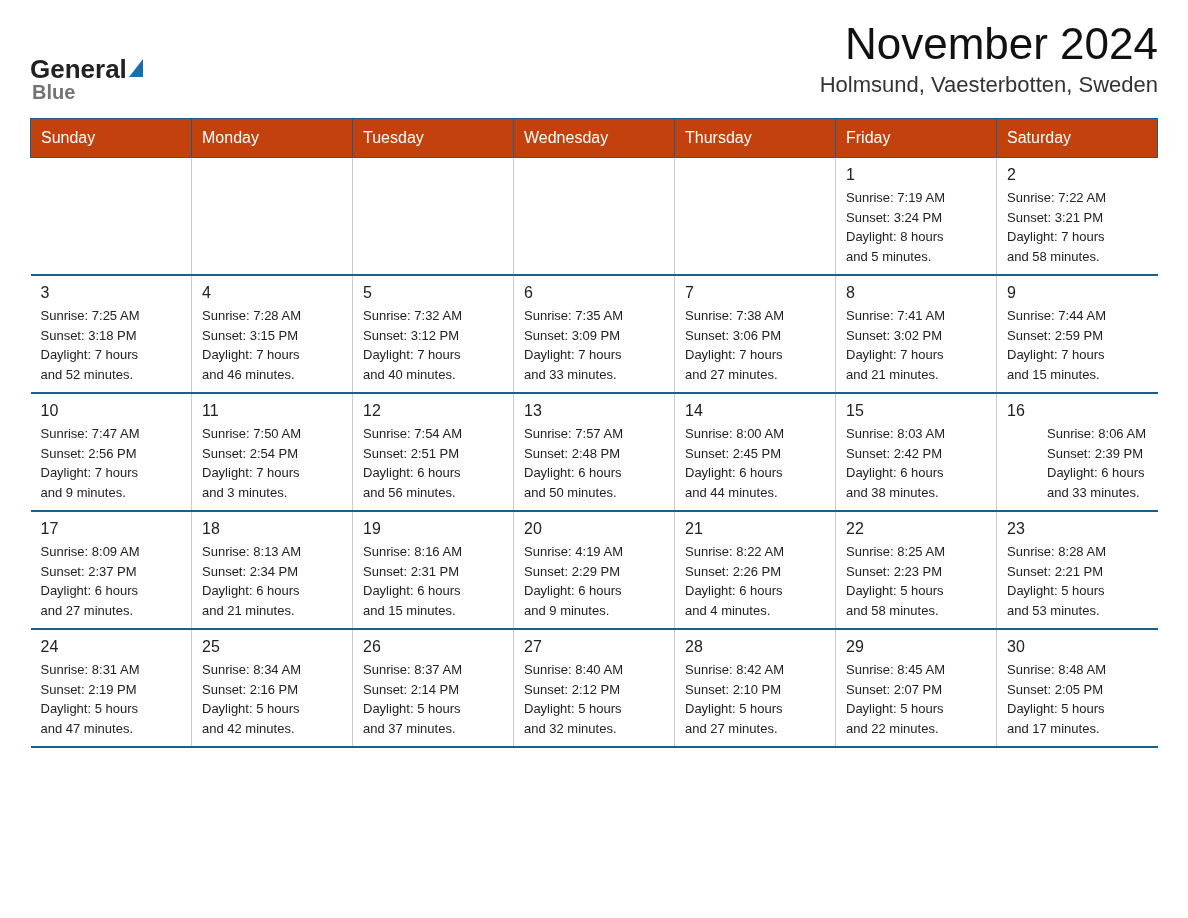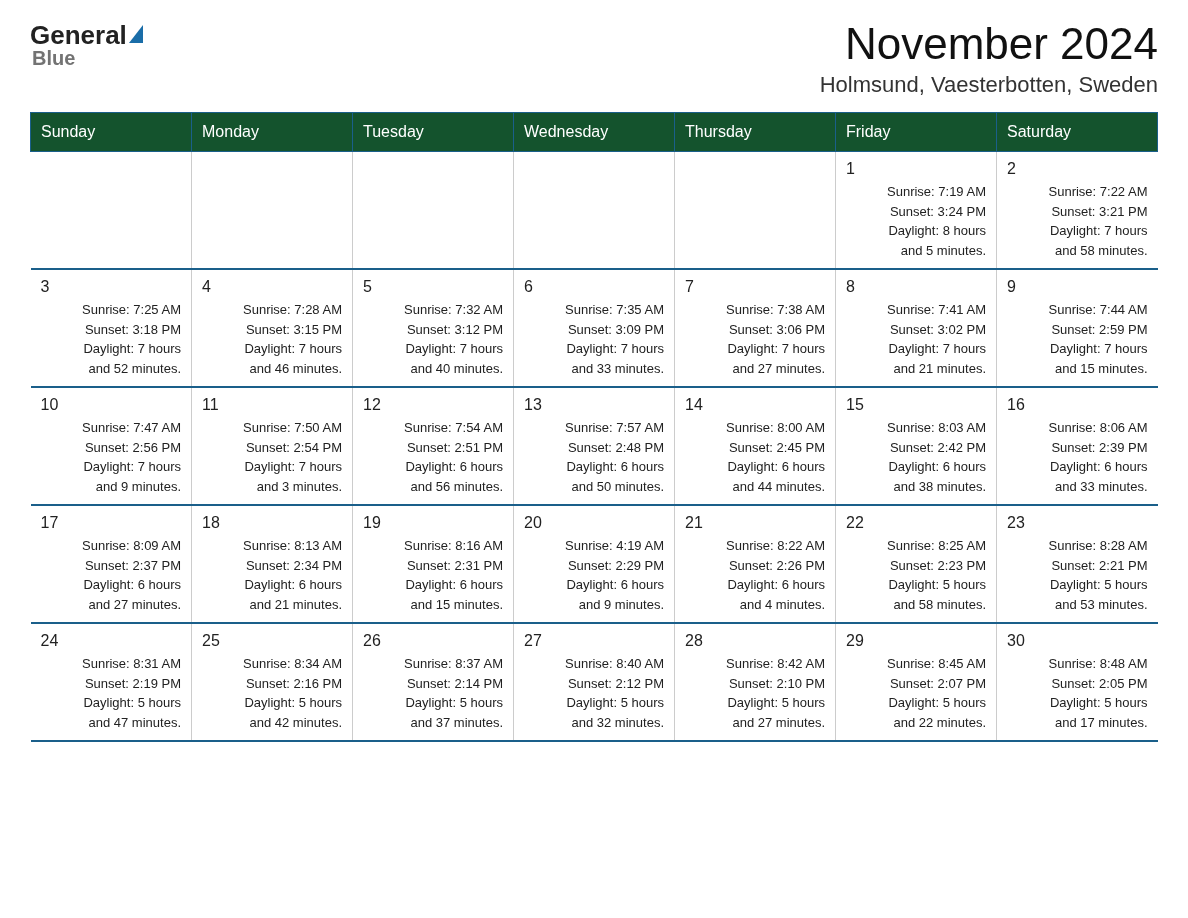--- a/index.html
+++ b/index.html
@@ -14,20 +14,21 @@
     .header {
       display: flex;
       justify-content: space-between;
       align-items: flex-start;
       margin-bottom: 10px;
     }
     .logo-container {
       display: flex;
       flex-direction: column;
       align-items: flex-start;
+      margin-top: 34px;
     }
     .logo-text {
       display: flex;
       align-items: center;
       font-size: 26px;
       font-weight: bold;
       color: #222;
     }
     .logo-triangle {
       width: 0;
@@ -59,21 +60,21 @@
       font-size: 22px;
       color: #333;
       margin-top: 4px;
     }
     table {
       width: 100%;
       border-collapse: collapse;
       margin-top: 14px;
     }
     thead tr th {
-      background-color: #14532d;
+      background-color: #c2410c;
       color: #fff;
       font-size: 16px;
       font-weight: normal;
       padding: 10px 10px;
       text-align: left;
       border: 1px solid #1a5f8a;
     }
     tbody tr {
       border-bottom: 2px solid #1a5f8a;
     }
@@ -93,21 +94,20 @@
     .day-num {
       font-size: 16px;
       font-weight: normal;
       display: block;
       margin-bottom: 4px;
     }
     .day-info {
       font-size: 13px;
       color: #222;
       line-height: 1.5;
-      text-align: right;
     }
     .empty-cell {
       background: #fff;
     }
   </style>
 </head>
 <body>
 
 <div class="header">
   <div class="logo-container">

